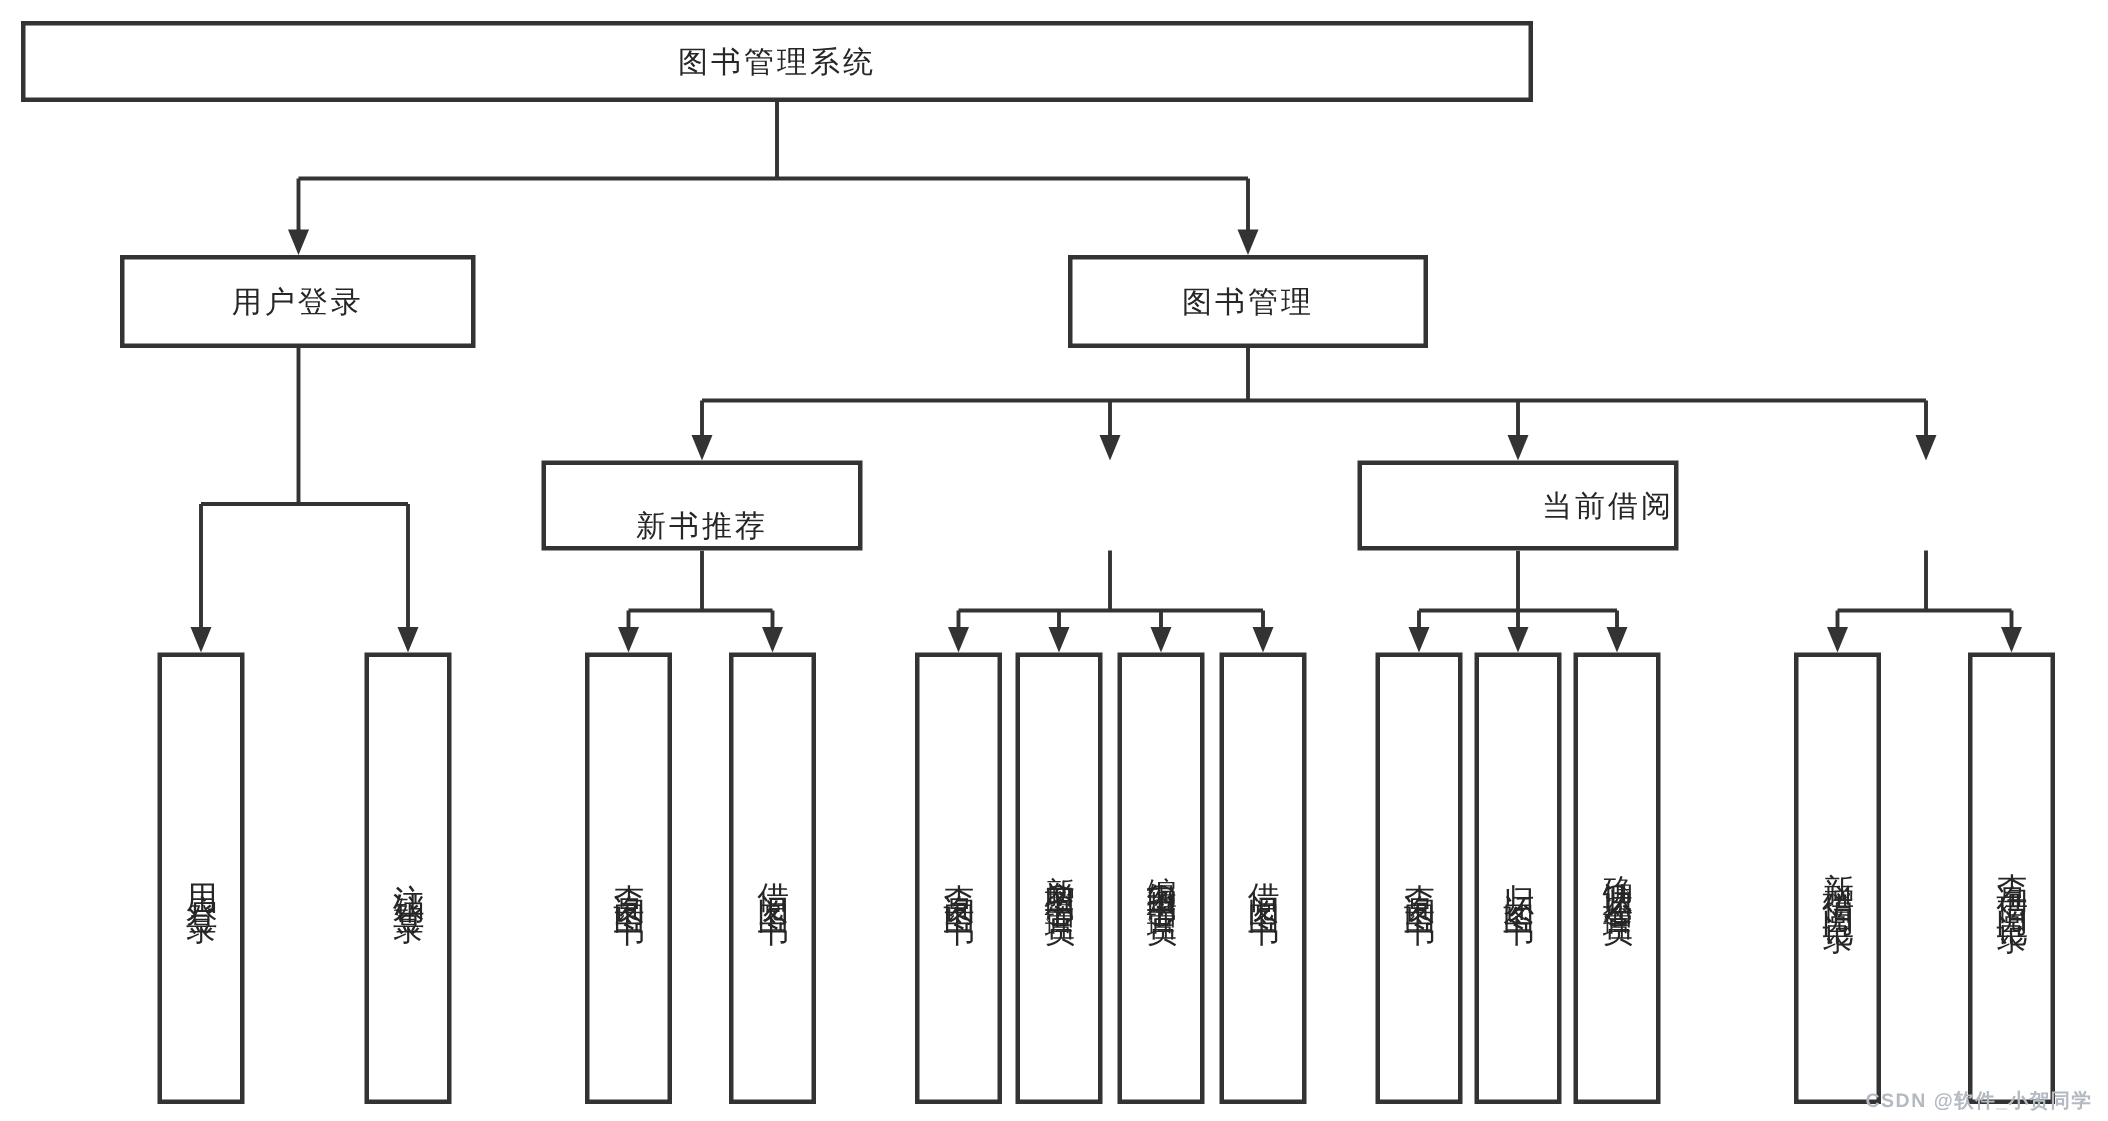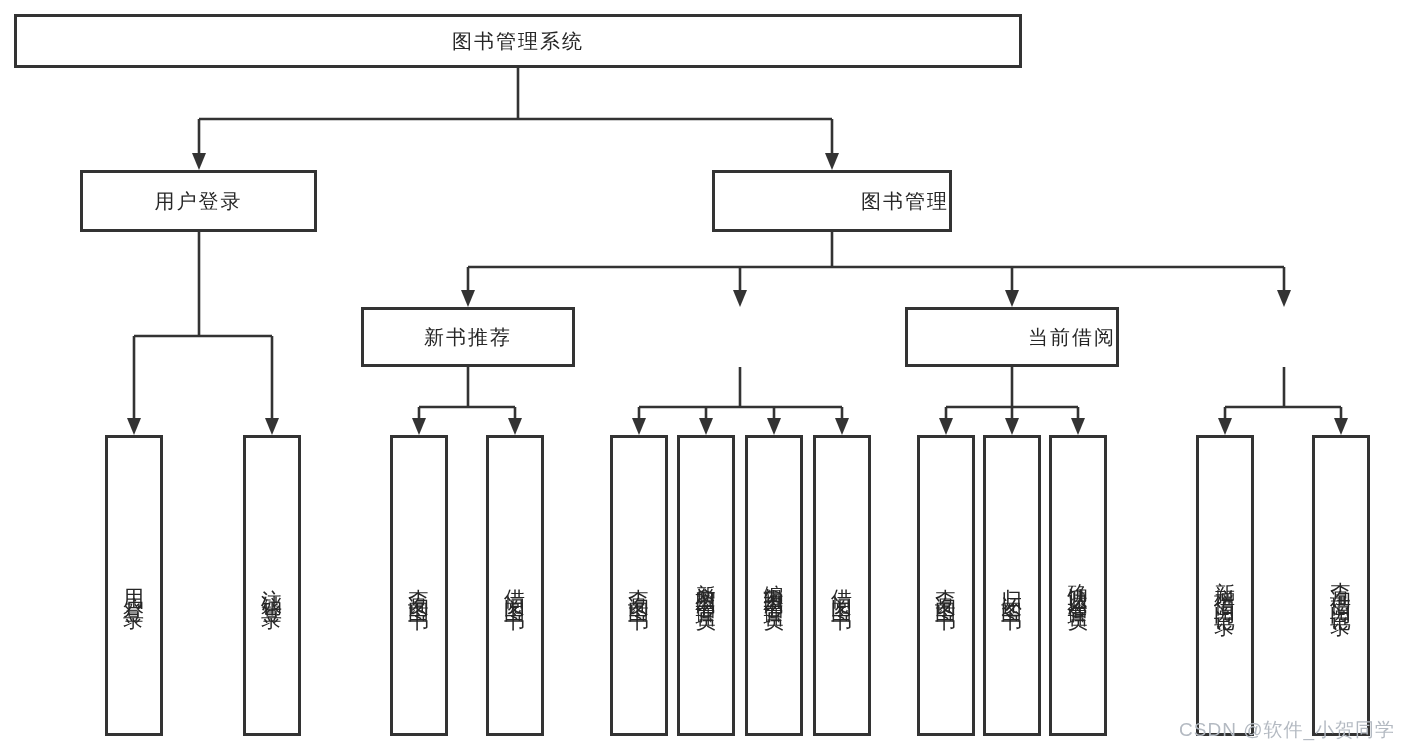--- a/index.html
+++ b/index.html
@@ -33,23 +33,23 @@
     justify-content: center;
     z-index: 2;
   }
   .h-box {
     font-size: 20px;
     letter-spacing: 2px;
     white-space: nowrap;
   }
   .root-box   { left: 14px;  top: 14px;  width: 1008px; height: 54px; }
   .lvl2-login { left: 80px;  top: 170px; width: 237px;  height: 62px; }
-  .lvl2-mgmt  { left: 712px; top: 170px; width: 240px;  height: 62px; justify-content: flex-end; }
+  .lvl2-mgmt  { left: 712px; top: 170px; width: 240px;  height: 62px; }
   .lvl3 { top: 307px; width: 214px; height: 60px; }
-  .lvl3-new     { left: 361px; }
+  .lvl3-new     { left: 361px; align-items: flex-end; }
   .lvl3-borrow  { left: 633px; }
   .lvl3-current { left: 905px; justify-content: flex-end; }
   .lvl3-records { left: 1177px; }
   .leaf {
     top: 435px;
     width: 58px;
     height: 301px;
     writing-mode: vertical-rl;
     text-orientation: mixed;
     font-size: 21px;
@@ -67,25 +67,26 @@
   .leaf-b4  { left: 813px; }
   .leaf-c1  { left: 917px; }
   .leaf-c2  { left: 983px; }
   .leaf-c3  { left: 1049px; }
   .leaf-r1  { left: 1196px; }
   .leaf-r2  { left: 1312px; }
   .watermark {
     position: absolute;
     right: 10px;
     bottom: 4px;
-    font-size: 19px;
+    font-size: 13px;
     color: #b4bac2;
     letter-spacing: 1px;
     z-index: 3;
     white-space: nowrap;
+    font-weight: bold;
   }
 </style>
 </head>
 <body>
 
 <div class="canvas">
 
   <svg class="connectors" viewBox="0 0 1405 747" xmlns="http://www.w3.org/2000/svg">
     <g stroke="#333333" stroke-width="2.6" fill="none">
 

